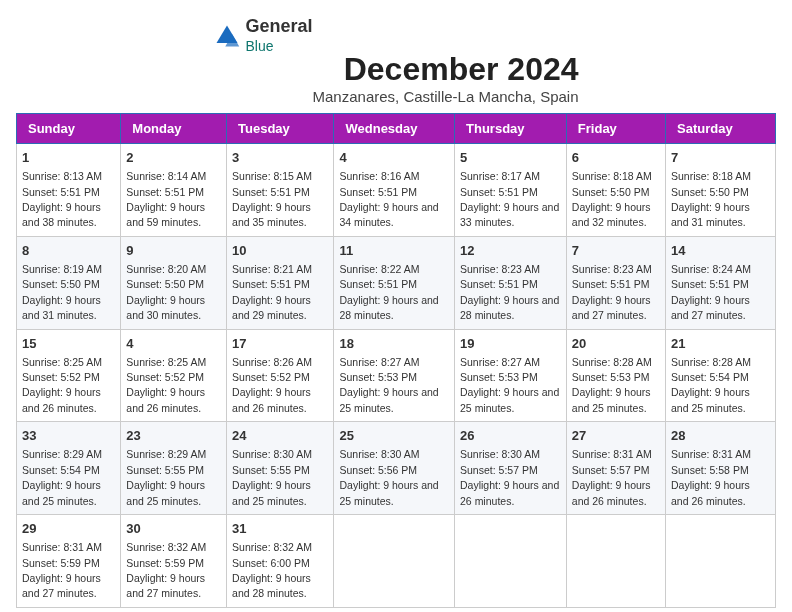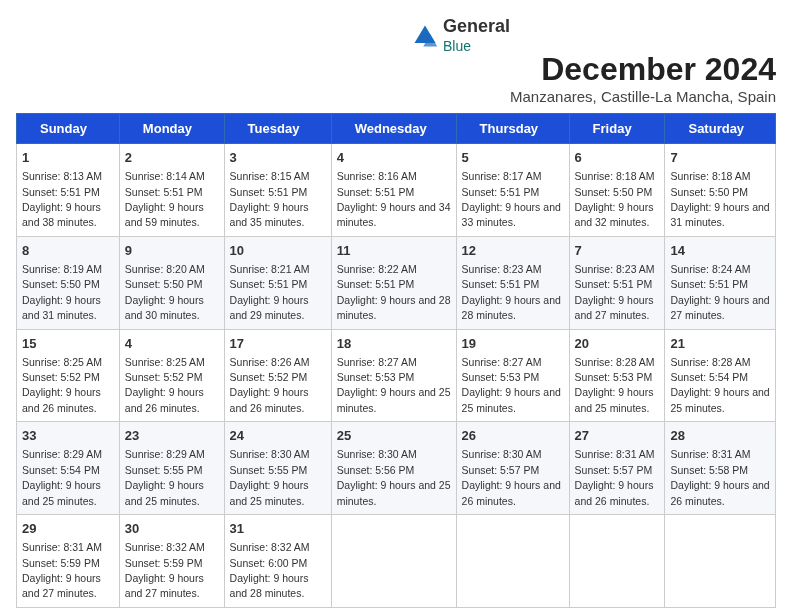--- a/index.html
+++ b/index.html
@@ -5,21 +5,21 @@
     * { box-sizing: border-box; margin: 0; padding: 0; }
     body {
       font-family: Arial, sans-serif;
       background: #fff;
       width: 792px;
       min-height: 612px;
       padding: 16px;
     }
     .header {
       display: flex;
-      justify-content: flex-end;
+      justify-content: center;
       align-items: flex-start;
       margin-bottom: 8px;
     }
     .logo {
       display: flex;
       align-items: center;
       gap: 4px;
     }
     .logo-text-general {
       font-size: 18px;
@@ -47,23 +47,23 @@
     .subtitle {
       font-size: 15px;
       color: #444;
     }
     table {
       width: 100%;
       border-collapse: collapse;
       font-size: 11px;
     }
     thead tr th {
-      background-color: #1d4ed8;
+      background-color: #a21caf;
       color: #fff;
-      padding: 7px 23px;
+      padding: 7px 11px;
       text-align: left;
       font-size: 13px;
       font-weight: bold;
       border: 1px solid #2c6bb5;
     }
     tbody tr {
       vertical-align: top;
     }
     tbody tr td {
       border: 1px solid #ccc;

